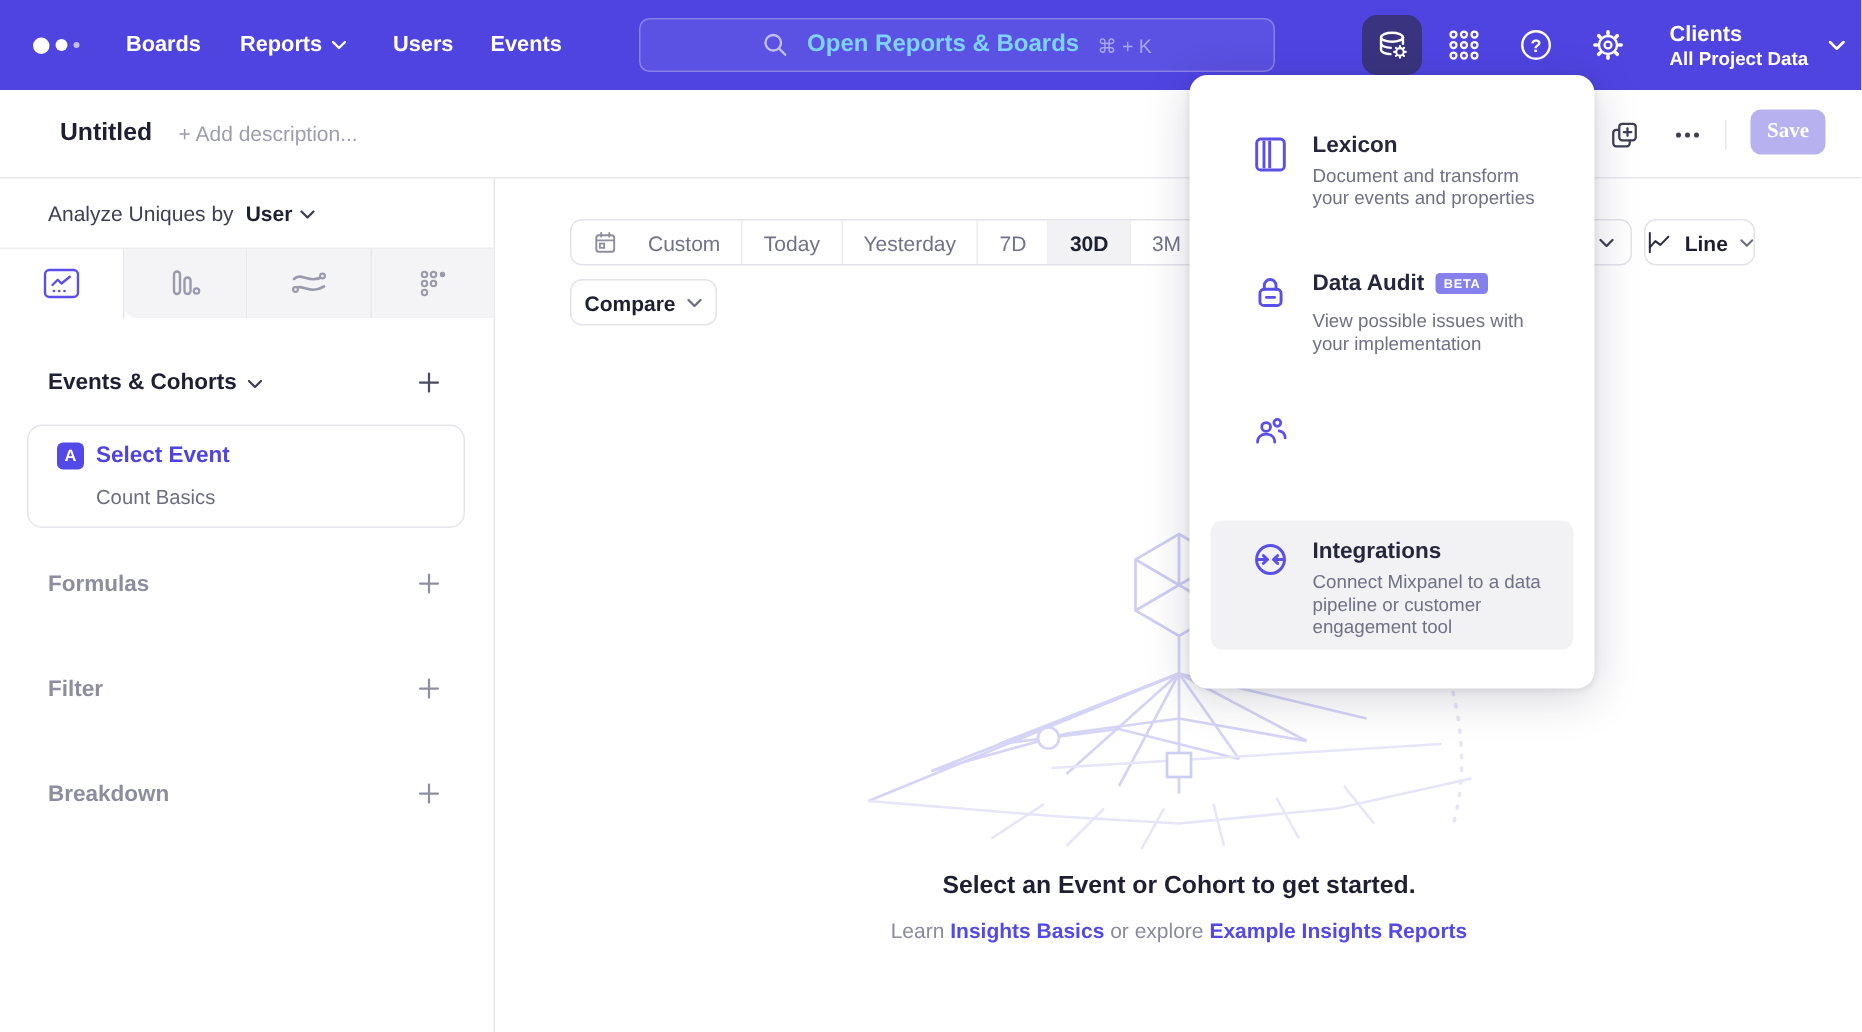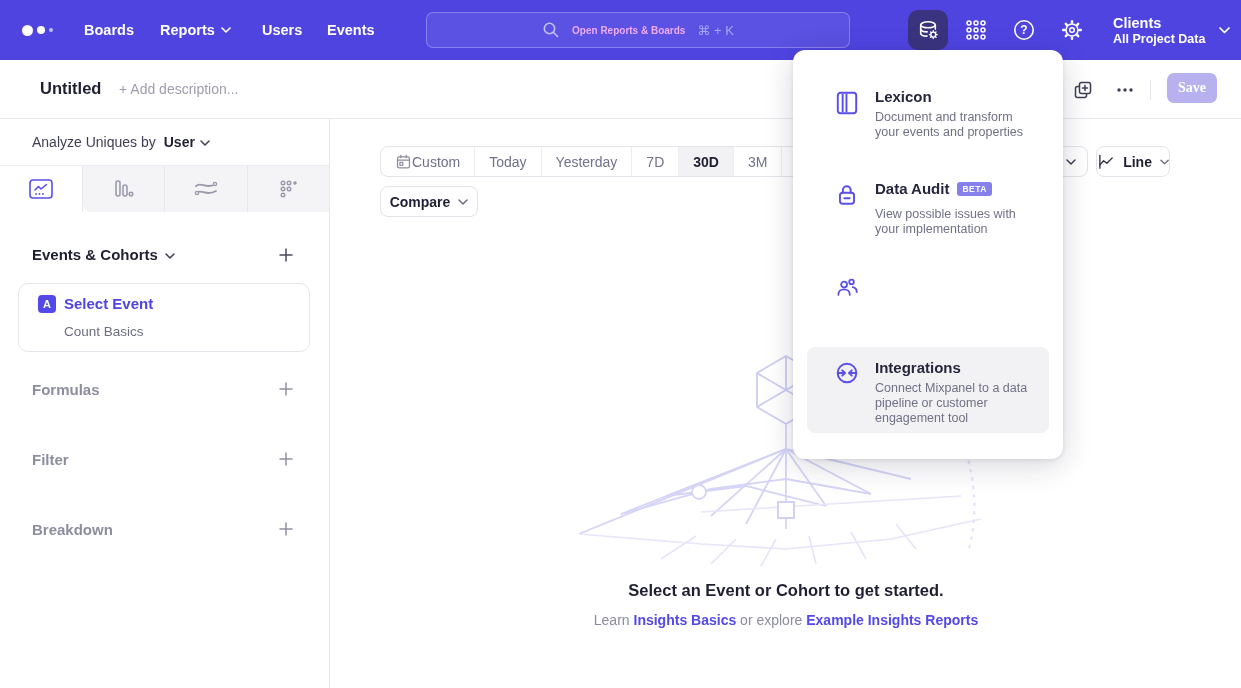--- a/index.html
+++ b/index.html
@@ -17,21 +17,21 @@
   .logo i:nth-child(1){ width:11px; height:11px; }
   .logo i:nth-child(2){ width:8px; height:8px; }
   .logo i:nth-child(3){ width:4px; height:4px; opacity:.65; }
   .nav-item { position:absolute; top:0; height:60px; display:flex; align-items:center; gap:6px;
     color:#fff; font-size:14.5px; font-weight:600; cursor:pointer; }
   .search {
     position:absolute; left:426px; top:12px; width:424px; height:36px; border-radius:7px;
     background:rgba(255,255,255,0.07); border:1px solid rgba(255,255,255,0.28);
     display:flex; align-items:center; justify-content:center; gap:12px; cursor:pointer;
   }
-  .search .ph { color:#f0abfc; font-size:10px; font-weight:600;text-align:center; }
+  .search .ph { color:#7dd3fc; font-size:16px; font-weight:600;text-align:center; }
   .search .kbd { color:#a8a5f1; font-size:13px; font-weight:400; }
   .iconbtn { position:absolute; top:10px; width:40px; height:40px; border-radius:10px;
     display:flex; align-items:center; justify-content:center; cursor:pointer; }
   .iconbtn.active { background:#3a337f; }
   .project { position:absolute; left:1113px; top:10px; height:40px; display:flex; align-items:center; gap:14px; cursor:pointer; color:#fff; }
   .project .nm { font-size:14.5px; font-weight:700; line-height:18px; }
   .project .sc { font-size:12.5px; font-weight:700; line-height:15px; }
 
   
   .rheader { position:absolute; left:0; top:60px; width:1241px; height:59px; background:#fff; border-bottom:1px solid #e8e8ee; z-index:5; }
@@ -60,21 +60,21 @@
     border:1px solid #e5e5eb; border-radius:10px; cursor:pointer; }
   .event-badge { position:absolute; left:19px; top:11px; width:18px; height:18px; border-radius:4px;
     background:#5348e8; color:#fff; font-size:11px; font-weight:700; display:flex; align-items:center; justify-content:center; }
   .event-title { position:absolute; left:45px; top:11px; font-size:15px; font-weight:600; color:#4f44e0; }
   .event-sub   { position:absolute; left:45px; top:40px; font-size:13.5px; color:#6d6d81; cursor:pointer; }
 
   
   .main { position:absolute; left:331px; top:119px; width:910px; height:569px; background:#fff; }
   .datectl { position:absolute; left:49px; top:27px; width:708px; height:31px; background:#fff;
     border:1px solid #e3e3e9; border-radius:8px; display:flex; overflow:hidden; }
-  .seg { display:flex; align-items:center; justify-content:flex-start; gap:0; padding:0 14px;
+  .seg { display:flex; align-items:center; justify-content:flex-start; gap:20px; padding:0 14px;
     font-size:14px; color:#71718a; border-right:1px solid #ececf1; cursor:pointer; white-space:nowrap; }
   .seg.sel { background:#f2f2f5; color:#1f1f33; font-weight:700; }
   .seg.fill { flex:1; border-right:none; cursor:default; }
   .seg.more { border-right:none; padding:0 11px; }
   .btn { position:absolute; height:31px; background:#fff; border:1px solid #e3e3e9; border-radius:8px;
     display:flex; align-items:center; justify-content:center; gap:8px; font-size:14px; font-weight:600;
     color:#1f1f33; cursor:pointer; font-family:inherit; }
   .compare-btn { left:49px; top:67px; width:98px; }
   .line-btn { left:765px; top:27px; width:74px; }
 

